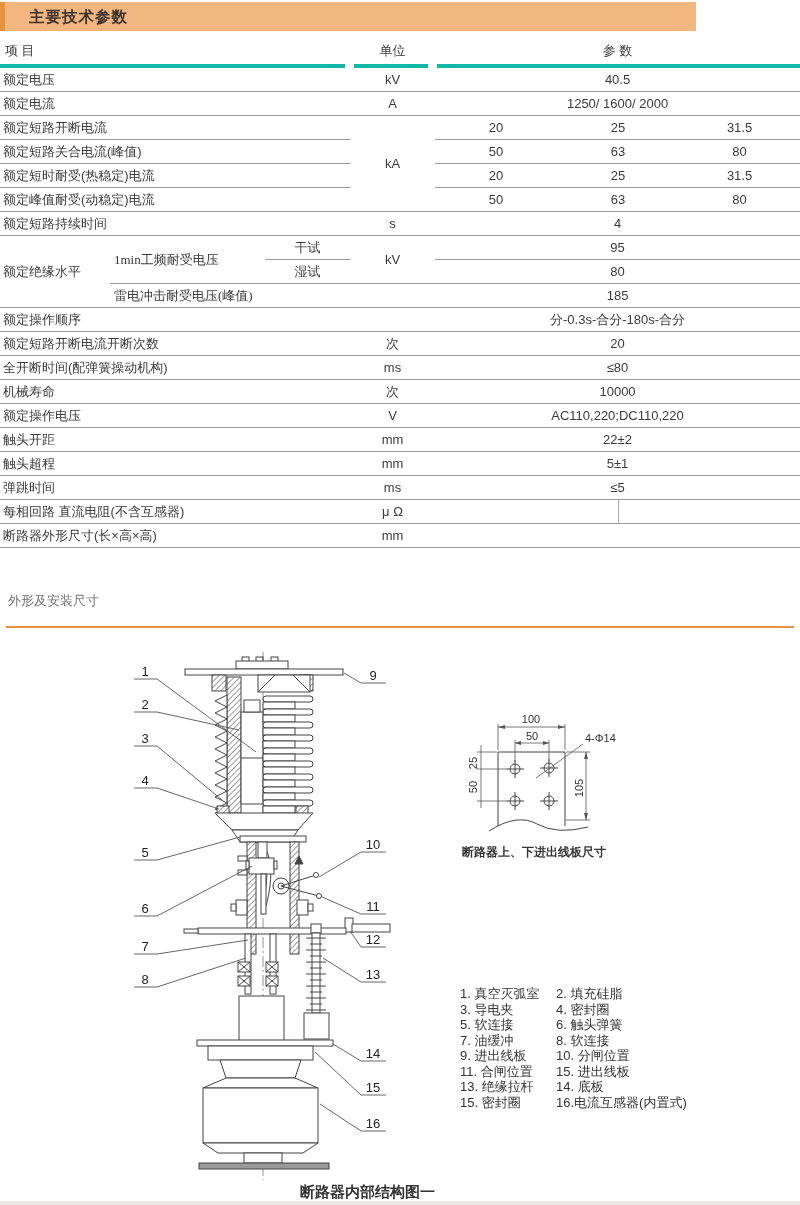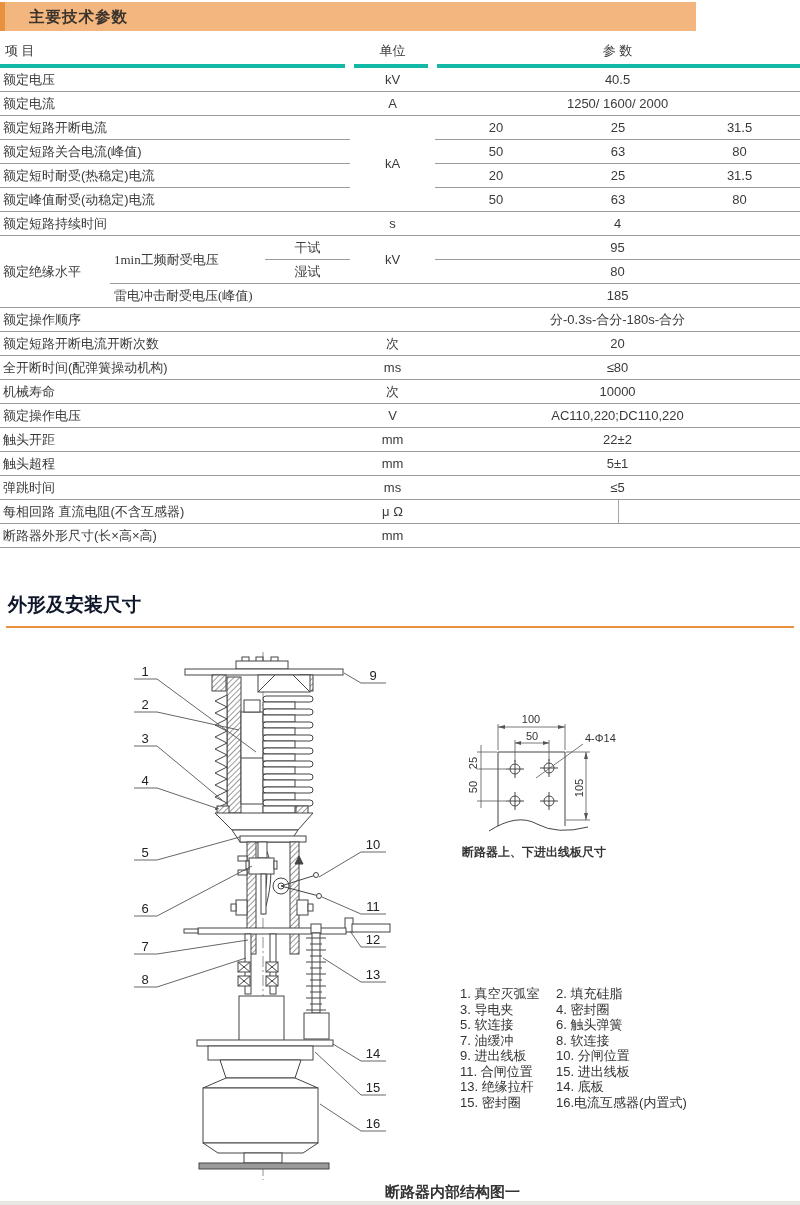--- a/index.html
+++ b/index.html
@@ -18,30 +18,30 @@
                   text-align:center;padding:0;}
   table.params th.item{text-align:left;padding-left:5px;}
   table.params td{height:23px;border-bottom:1px solid #9b9b9b;text-align:center;
                   padding:0 2px;white-space:nowrap;overflow:hidden;}
   table.params td.lab{text-align:left;padding-left:3px;}
   table.params td.sub{text-align:left;padding-left:4px;font-family:Liberation Serif, serif;}
   table.params td.vr{border-right:1px solid #a7a7a7;}
   .bandgap{position:absolute;width:9px;height:6px;background:#fff;top:63px;}
 
   
-  .sec2title{position:absolute;left:8px;top:592px;font-size:19px;font-weight:bold;color:#0f172a;}
+  .sec2title{position:absolute;left:8px;top:592px;font-size:13px;font-weight:normal;color:#737373;}
   .sec2rule{position:absolute;left:6px;top:626px;width:788px;height:2px;background:#e8923f;}
 
   
   svg.draw{position:absolute;left:0;top:0;width:800px;height:1205px;}
 
   .detailcap{position:absolute;left:462px;top:844px;width:170px;font-size:12px;font-weight:bold;color:#333;}
   .legend{position:absolute;left:460px;top:987px;display:grid;
           grid-template-columns:96px 170px;row-gap:2px;font-size:13px;line-height:13.5px;color:#333;}
-  .figcap{position:absolute;left:300px;top:1183px;width:220px;text-align:right;
+  .figcap{position:absolute;left:300px;top:1183px;width:220px;text-align:left;
           font-size:15px;font-weight:bold;color:#333;}
   .bottomedge{position:absolute;left:0;top:1201px;width:800px;height:4px;background:#e9e7e4;}
 </style>
 </head>
 <body>
 
 <div class="hdrbar">
   <div class="stripe"></div>
   <div class="t">主要技术参数</div>
 </div>

